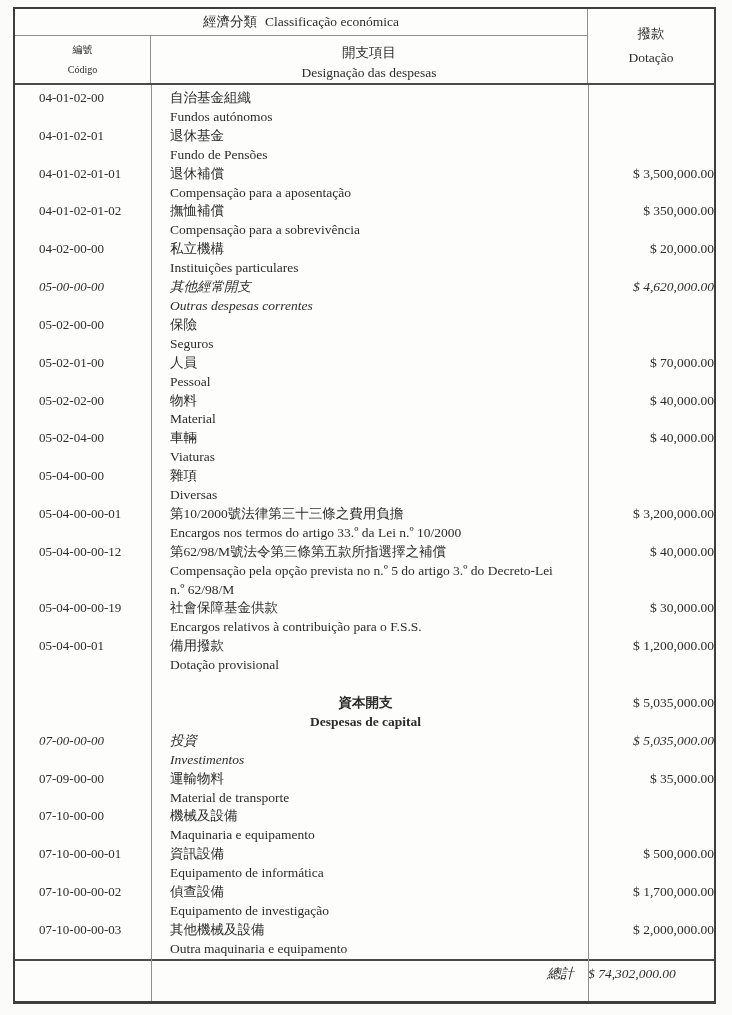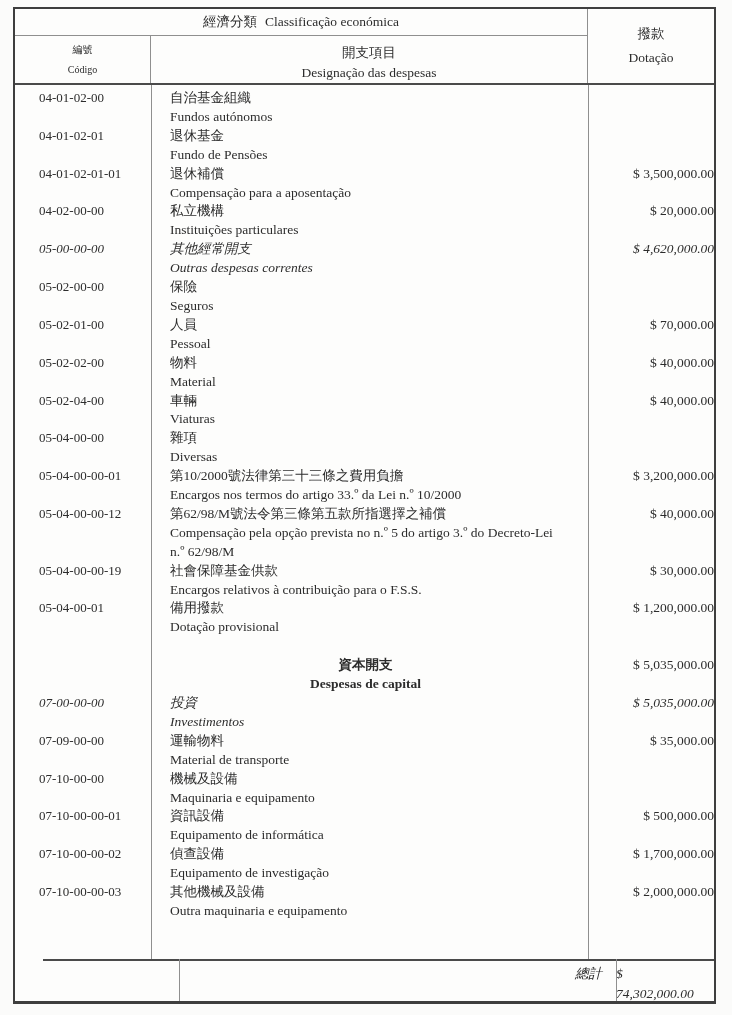--- a/index.html
+++ b/index.html
@@ -46,21 +46,21 @@
   .row .c{box-sizing:border-box;line-height:18.9px;font-size:13.5px;}
   .c.code{width:136px;padding-left:24px;font-size:13px;}
   .c.desc{width:437px;padding-left:19px;padding-right:8px;}
   .c.amt{flex:1;text-align:right;}
   .row.it{font-style:italic;}
   .row.section .c.desc{text-align:center;font-weight:bold;padding-left:0;}
   .spacer{height:18.9px;}
   .pt2:empty{display:none;}
   
   .total{flex:none;height:42px;border-top:2px solid #4a4a4a;display:flex;align-items:flex-start;
-    font-style:italic;padding-top:3px;box-sizing:border-box;margin-left:28px;}
+    font-style:italic;padding-top:3px;box-sizing:border-box;}
   .total .c{box-sizing:border-box;line-height:19.5px;font-size:13.5px;}
   .total .c.code{width:136px;}
   .total .c.desc{width:437px;text-align:right;padding-right:14px;}
   .total .c.amt{flex:1;text-align:left;padding-right:13px;}
   .total.vlines::before,.total.vlines::after{top:-2px;}
 </style>
 </head>
 <body>
 
 <div class="sheet">
@@ -119,20 +119,29 @@
   <div class="row">
     <div class="c code">04-01-02-01-01</div>
     <div class="c desc">
       <div class="zh">退休補償</div>
       <div class="pt">Compensação para a aposentação</div>
 
     </div>
     <div class="c amt">$ 3,500,000.00</div>
   </div>
 
+  <div class="row">
+    <div class="c code">04-01-02-01-02</div>
+    <div class="c desc">
+      <div class="zh">撫恤補償</div>
+      <div class="pt">Compensação para a sobrevivência</div>
+
+    </div>
+    <div class="c amt">$ 350,000.00</div>
+  </div>
 
   <div class="row">
     <div class="c code">04-02-00-00</div>
     <div class="c desc">
       <div class="zh">私立機構</div>
       <div class="pt">Instituições particulares</div>
 
     </div>
     <div class="c amt">$ 20,000.00</div>
   </div>

